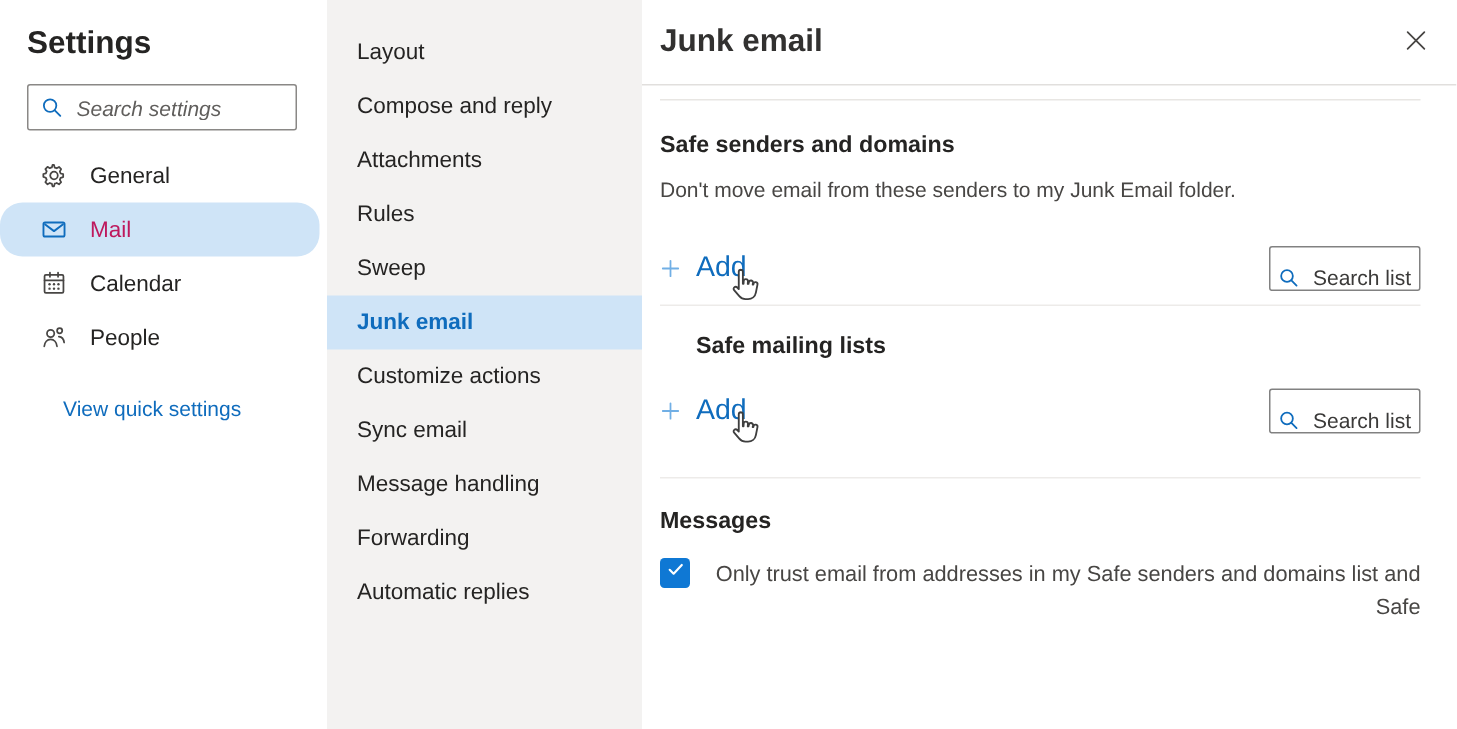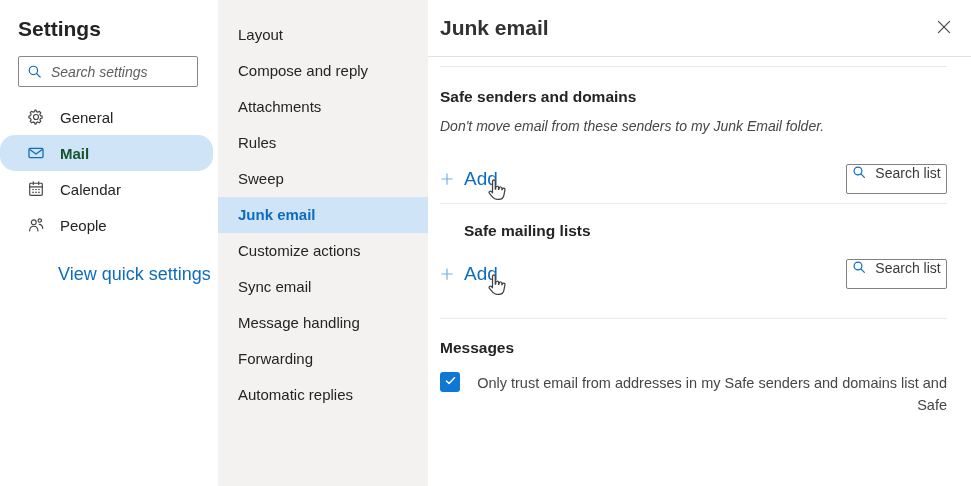--- a/index.html
+++ b/index.html
@@ -12,23 +12,23 @@
   .settings-title { margin:17px 0 0 18px; font-size:21px; font-weight:600; color:#252423; }
   .search-box { margin:15px 0 0 18px; width:180px; height:31px; border:1px solid #8a8886;
     border-radius:2px; background:#fff; display:flex; align-items:center; padding:0 8px; gap:8px;font-style:italic; }
   .search-box .icon { width:16px; height:16px; color:#0f6cbd; flex:none; }
   .search-box input { border:none; outline:none; width:100%; font:inherit; font-size:14px; color:#252423; }
   .search-box input::placeholder { color:#605e5c; opacity:1; }
   .side-items { margin-top:12px; }
   .side-item { width:213px; height:36px; display:flex; align-items:center; gap:15px;
     padding-left:27px; font-size:15px; color:#252423; cursor:pointer; }
   .side-item .icon { width:18px; height:18px; color:#484644; flex:none; }
-  .side-item.selected { background:#cfe4f7; color:#14532d; font-weight:700;border-radius:15px; }
+  .side-item.selected { background:#cfe4f7; color:#be185d; font-weight:400;border-radius:15px; }
   .side-item.selected .icon { color:#0f6cbd; }
-  .quick-link { display:inline-block; margin:21px 0 0 58px; font-size:18px; color:#0f6cbd; cursor:pointer; }
+  .quick-link { display:inline-block; margin:21px 0 0 42px; font-size:14px; color:#0f6cbd; cursor:pointer; }
 
   
   .categories { width:210px; background:#f3f2f1; flex:none; padding-top:17px; }
   .cat-item { height:36px; line-height:36px; padding-left:20px; font-size:15px; color:#252423; cursor:pointer; }
   .cat-item.selected { background:#cfe4f7; color:#0f6cbd; font-weight:600; }
 
   
   .panel { flex:1; background:#fff; display:flex; flex-direction:column; }
   .panel-header { height:57px; flex:none; border-bottom:1px solid #e1dfdd; display:flex;
     align-items:center; justify-content:space-between; padding:0 16px 0 12px; }
@@ -39,32 +39,32 @@
   .top-rule { border-top:1px solid #e8e6e3; margin-top:9px; }
   .rule { border-top:1px solid #edebe9; }
   .section-heading { font-size:15.5px; font-weight:600; color:#252423; }
   .desc { margin-top:10px; font-size:14px; line-height:20px; color:#484644; }
   .add-row { display:flex; align-items:center; justify-content:space-between; height:30px; }
   .add-link { position:relative; display:flex; align-items:center; gap:10px; cursor:pointer; }
   .add-link .plus { width:14px; height:14px; color:#71afe5; }
   .add-link .add-label { font-size:19px; color:#0f6cbd; }
   .hand { position:absolute; left:45px; top:9px; width:23px; height:27px; pointer-events:none; }
   .search-list-btn { width:101px; height:30px; background:#fff; border:1px solid #818181;
-    border-radius:2px; display:flex; align-items:flex-start; justify-content:center; gap:8px;
+    border-radius:2px; display:flex; align-items:flex-end; justify-content:center; gap:8px;
     font-family:inherit; font-size:14px; color:#3b3a39; cursor:pointer; }
   .search-list-btn .icon { width:15px; height:15px; color:#0f6cbd; }
   .check-row { display:flex; align-items:flex-start; gap:9px; margin-top:15px;text-align:right; }
   .checkbox { width:20px; height:20px; border-radius:3px; background:#0f78d4; flex:none;
     display:flex; align-items:center; justify-content:center; cursor:pointer; }
   .checkbox svg { width:13px; height:13px; }
   .check-label { font-size:14.5px; line-height:22px; color:#484644; }
 
   
   .s1-heading { margin-top:21px; }
-  .s1-desc { margin-top:10px;font-style:italic; }
+  .s1-desc { margin-top:10px; }
   .s1-add { margin-top:28px; }
   .rule-1 { margin-top:9px; }
   .s2-heading { margin-top:18px;margin-left:24px; }
   .s2-desc { margin-top:10px; }
   .s2-add { margin-top:19px; }
   .rule-2 { margin-top:29px; }
   .filters-heading { margin-top:20px; }
 </style>
 </head>
 <body>

